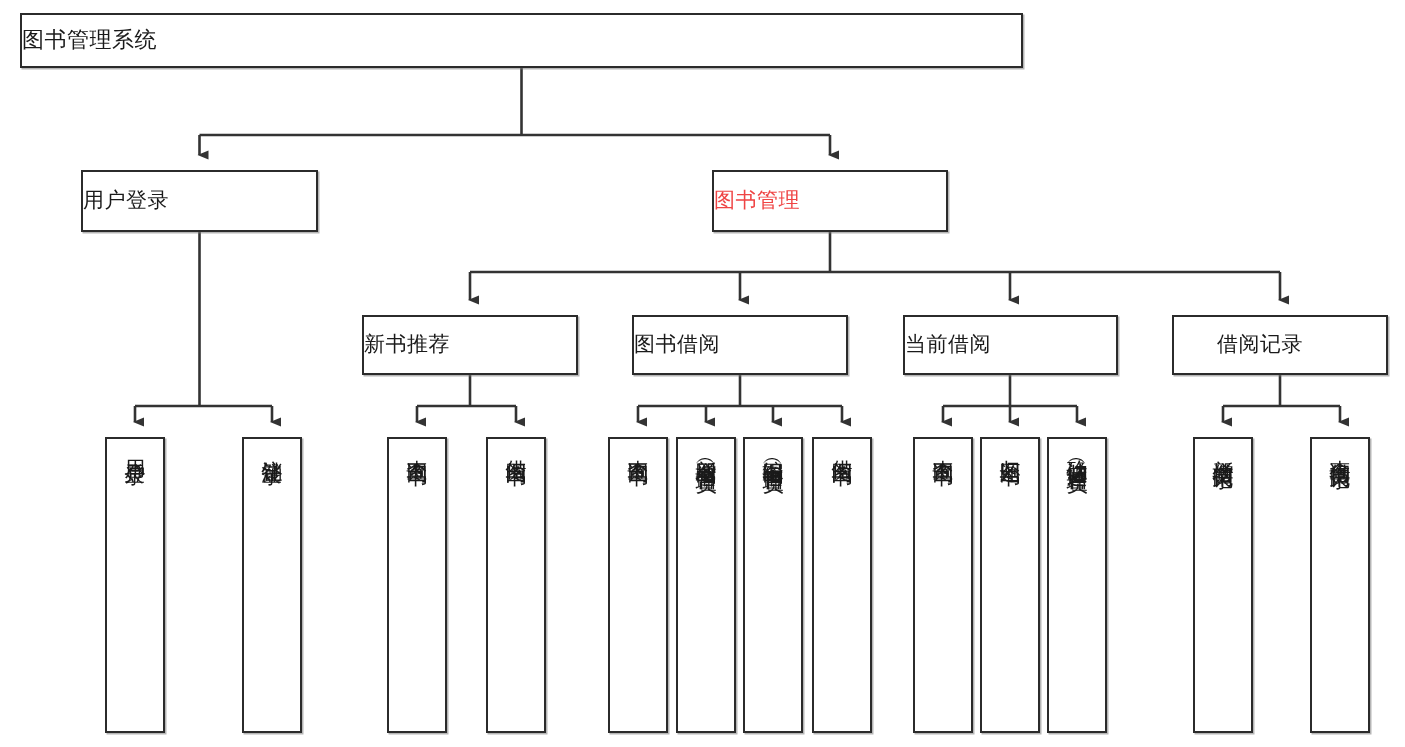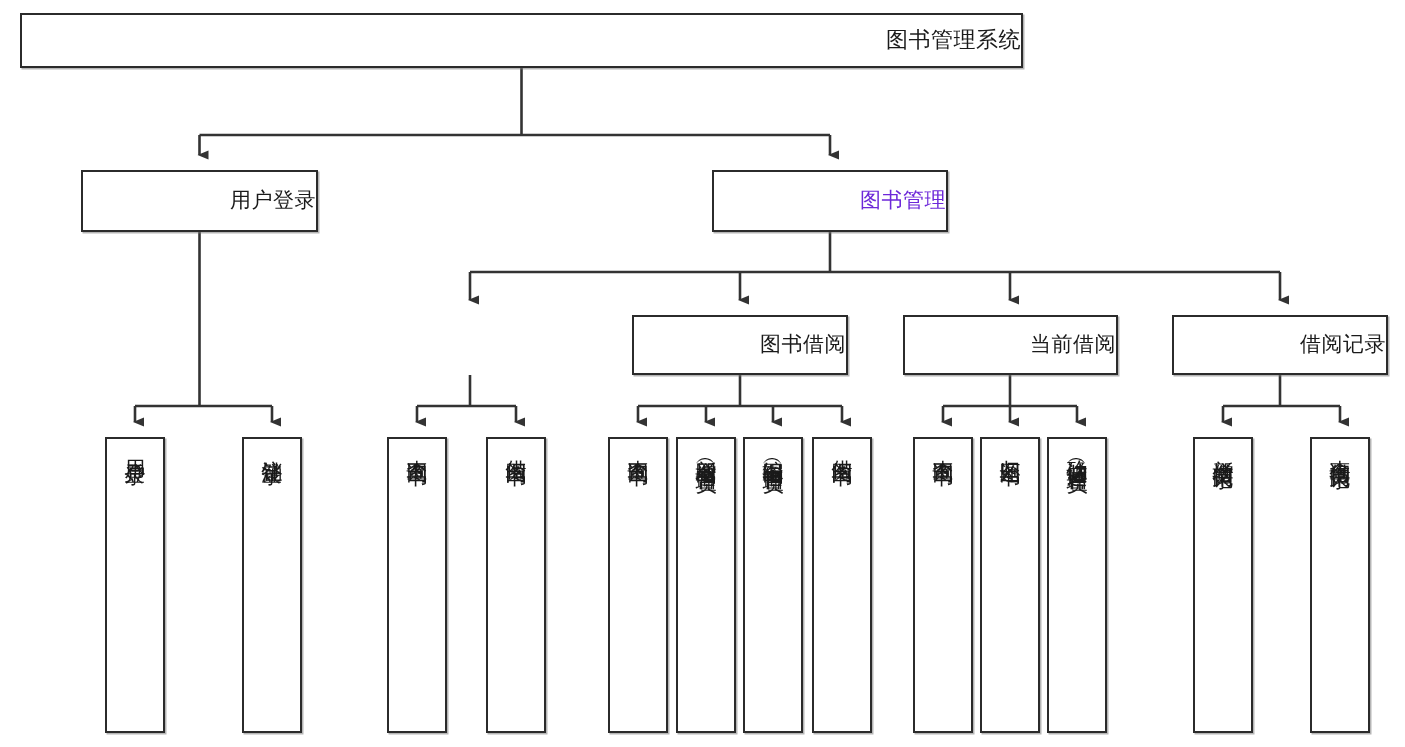--- a/index.html
+++ b/index.html
@@ -26,21 +26,21 @@
     height: 747px;
     pointer-events: none;
   }
   .node {
     position: absolute;
     box-sizing: border-box;
     background: #ffffff;
     border: 2px solid #2b2b2b;
     display: flex;
     align-items: center;
-    justify-content: flex-end;
+    justify-content: flex-start;
     color: #1a1a1a;
     box-shadow: 1.5px 1.5px 0 rgba(120,120,120,0.55);
   }
   .node .label {
     display: block;
     text-align: center;
     line-height: 1.12;
     letter-spacing: 0.5px;
     white-space: nowrap;
   }
@@ -132,23 +132,26 @@
   </svg>
 
   <div class="node horiz root" style="left: 20px; top: 13px; width: 1003px; height: 55px; border-color: rgb(43, 43, 43);">
     <span class="label" style="color: rgb(26, 26, 26);">图书管理系统</span>
   </div>
 
   <div class="node horiz" style="left: 81px; top: 170px; width: 237px; height: 62px; border-color: rgb(43, 43, 43);">
     <span class="label" style="color: rgb(26, 26, 26);">用户登录</span>
   </div>
   <div class="node horiz" style="left: 712px; top: 170px; width: 236px; height: 62px; border-color: rgb(43, 43, 43);">
-    <span class="label" style="color: #6d28d9; margin-left: 16px;">图书管理</span>
-  </div>
-
+    <span class="label" style="color: #ef4444;">图书管理</span>
+  </div>
+
+  <div class="node horiz" style="left: 362px; top: 315px; width: 216px; height: 60px; border-color: rgb(43, 43, 43);">
+    <span class="label" style="color: rgb(26, 26, 26);">新书推荐</span>
+  </div>
   <div class="node horiz" style="left: 903px; top: 315px; width: 215px; height: 60px; border-color: rgb(43, 43, 43);">
     <span class="label" style="color: rgb(26, 26, 26);">当前借阅</span>
   </div>
   <div class="node horiz" style="left: 632px; top: 315px; width: 216px; height: 60px; border-color: rgb(43, 43, 43);">
     <span class="label" style="color: rgb(26, 26, 26);">图书借阅</span>
   </div>
   <div class="node horiz" style="left: 1172px; top: 315px; width: 216px; height: 60px; border-color: rgb(43, 43, 43); padding-left: 43px;">
     <span class="label" style="color: rgb(26, 26, 26);">借阅记录</span>
   </div>
 

